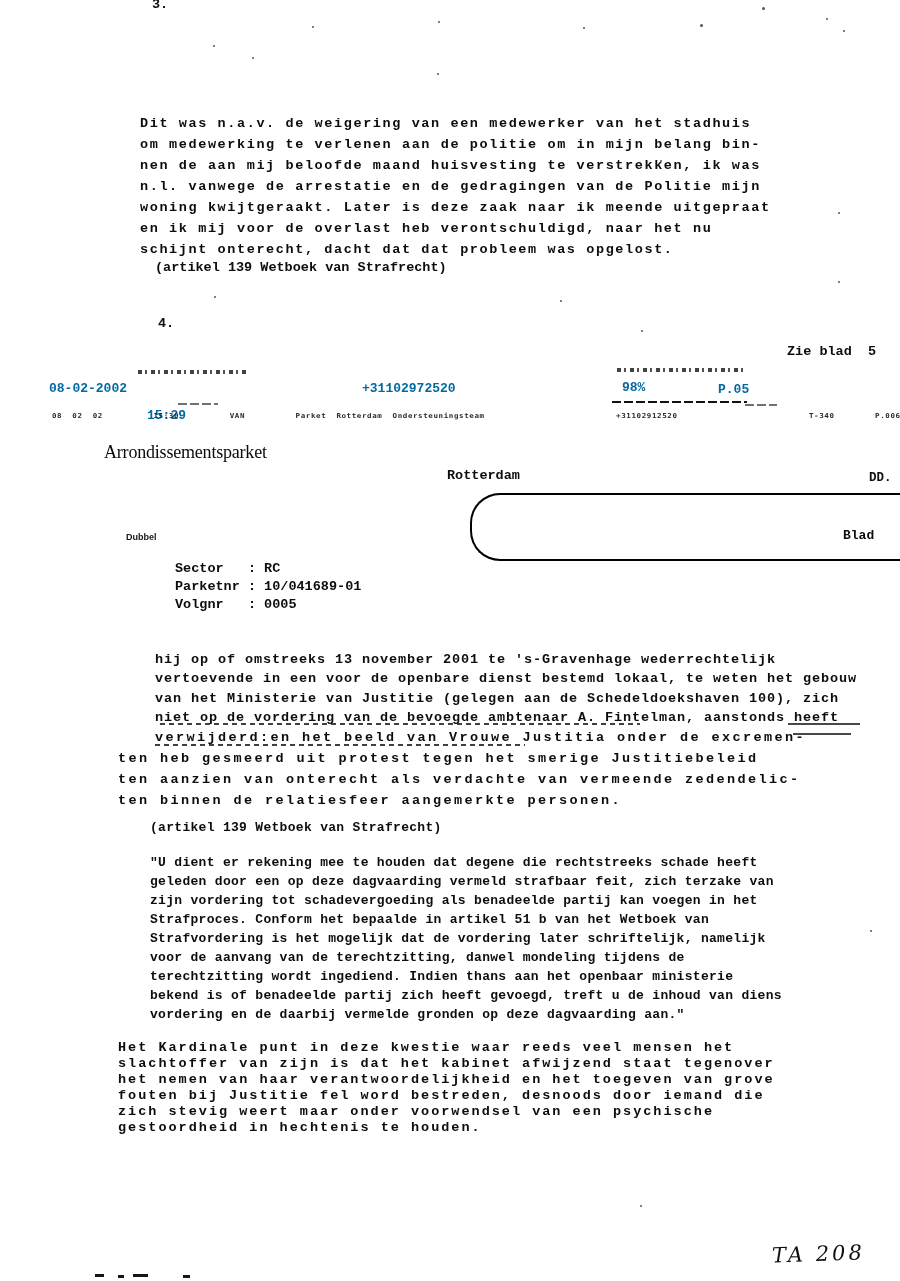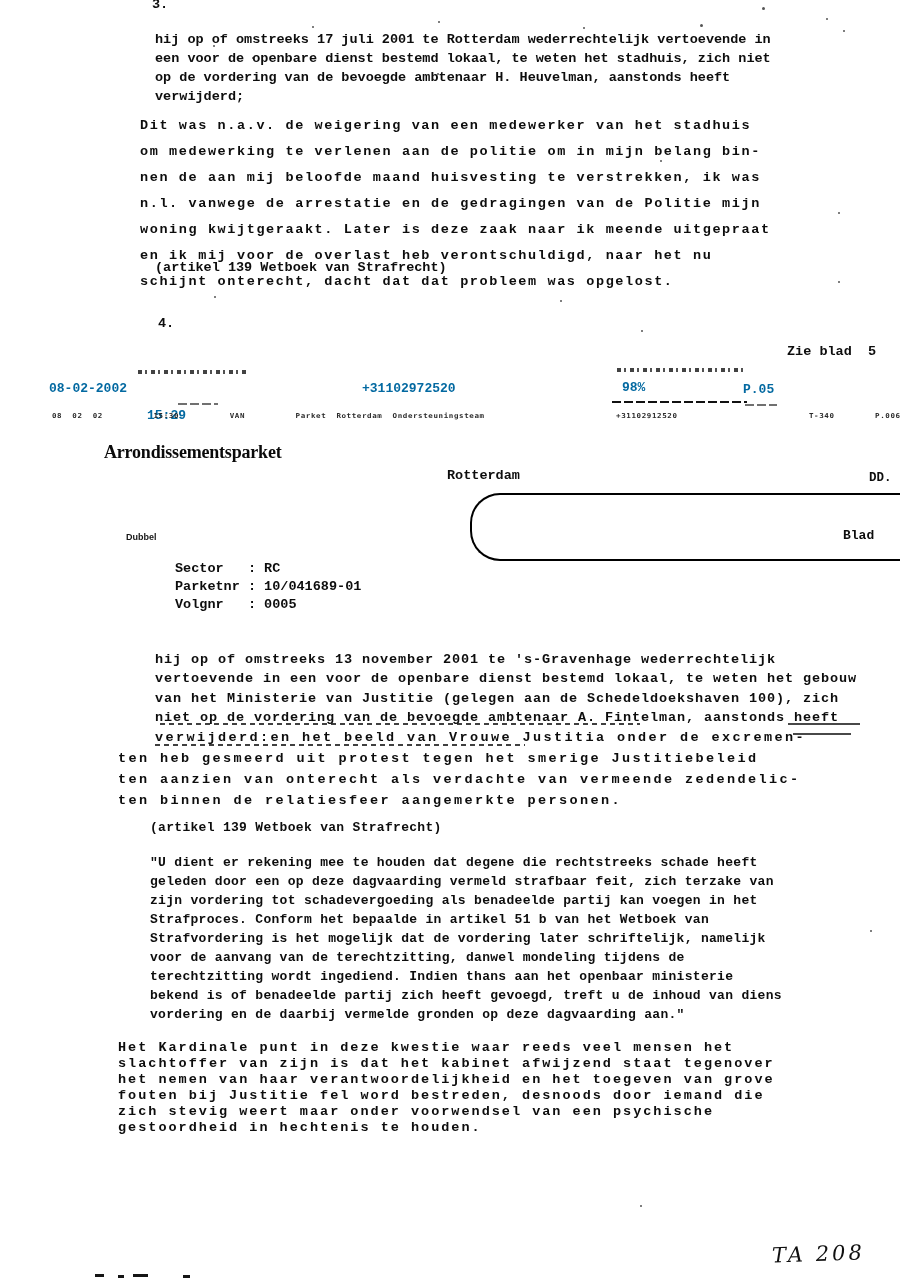--- a/index.html
+++ b/index.html
@@ -8,36 +8,36 @@
     background:#ffffff; overflow:hidden;
     font-family:"Liberation Mono","DejaVu Sans Mono",monospace;
     color:#0d0d0d;
   }
   .abs { position:absolute; }
   .mono {
     font-family:"Liberation Mono","DejaVu Sans Mono",monospace;
     font-size:13.5px; font-weight:700; line-height:19px;
     white-space:pre-wrap; color:#0d0d0d;
   }
-  .wide  { letter-spacing:1.6px; line-height:26px; }
+  .wide  { letter-spacing:1.6px; line-height:21px; }
   .wide2 { letter-spacing:2.4px; line-height:21px; }
   .midsp { letter-spacing:0.9px; line-height:19.4px; }
   .qsp   { letter-spacing:0.3px; line-height:19px; }
   .faxline {
     font-family:"Liberation Mono","DejaVu Sans Mono",monospace;
     font-size:13px; font-weight:700; white-space:pre; color:#0369a1;
   }
   .tinymeta {
     font-family:"DejaVu Sans Mono",monospace;
     font-size:7.5px; font-weight:700; letter-spacing:0.6px; word-spacing:5px;
     white-space:pre; color:#2a2a2a; filter:blur(0.35px); transform:scaleY(0.9);
   }
   .letterhead-title {
     font-family:"Liberation Serif","DejaVu Serif",serif;
-    font-size:18px; font-weight:700; letter-spacing:-0.2px; color:#0a0a0a;
+    font-size:18px; font-weight:400; letter-spacing:-0.2px; color:#0a0a0a;
   }
   .smalllabel {
     font-family:"Liberation Sans","DejaVu Sans",sans-serif;
     font-size:9px; font-weight:700; color:#161616; filter:blur(0.2px);
   }
   .tabbox {
     position:absolute; left:470px; top:493px; width:450px; height:64px;
     border:2.5px solid #000; border-right:none;
     border-radius:30px 0 0 30px; background:transparent;
   }
@@ -64,24 +64,20 @@
     filter:blur(0.2px);
   }
 </style>
 </head>
 <body>
 
 <div class="page">
 
   <div class="abs mono" style="left:152px; top:-5px;">3.</div>
 
-  <div class="abs mono" style="left:155px; top:30px;">hij op of omstreeks 17 juli 2001 te Rotterdam wederrechtelijk vertoevende in
-een voor de openbare dienst bestemd lokaal, te weten het stadhuis, zich niet
-op de vordering van de bevoegde ambtenaar H. Heuvelman, aanstonds heeft
-verwijderd;</div>
 
   <div class="abs mono wide" style="left:140px; top:113px;">Dit was n.a.v. de weigering van een medewerker van het stadhuis
 om medewerking te verlenen aan de politie om in mijn belang bin-
 nen de aan mij beloofde maand huisvesting te verstrekken, ik was
 n.l. vanwege de arrestatie en de gedragingen van de Politie mijn
 woning kwijtgeraakt. Later is deze zaak naar ik meende uitgepraat
 en ik mij voor de overlast heb verontschuldigd, naar het nu
 schijnt onterecht, dacht dat dat probleem was opgelost.</div>
 
   <div class="abs mono" style="left:155px; top:258px;">(artikel 139 Wetboek van Strafrecht)</div>
@@ -89,21 +85,21 @@
   <div class="abs mono" style="left:158px; top:314px;">4.</div>
 
   <div class="abs mono" style="left:787px; top:342px;">Zie blad  5</div>
 
   <div class="smudgebar" style="left:138px; top:370px; width:110px;"></div>
   <div class="smudgebar" style="left:617px; top:368px; width:130px;"></div>
   <div class="abs faxline" style="left:49px; top:381px;">08-02-2002</div>
   <div class="abs faxline" style="left:147px; top:381px;margin-top:27px;">15:29</div>
   <div class="abs faxline" style="left:362px; top:381px;">+31102972520</div>
   <div class="abs faxline" style="left:622px; top:380px;">98%</div>
-  <div class="abs faxline" style="left:743px; top:382px;">P.05</div>
+  <div class="abs faxline" style="left:718px; top:382px;">P.05</div>
   <div class="dashline" style="left:612px; top:401px; width:135px;"></div>
   <div class="dashline" style="left:178px; top:403px; width:40px; opacity:.6;"></div>
   <div class="dashline" style="left:745px; top:404px; width:32px; opacity:.6;"></div>
 
   <div class="abs tinymeta" style="left:52px; top:411px; width:820px;">08 02 02     15:30     VAN     Parket Rotterdam Ondersteuningsteam             +31102912520             T-340    P.006/008    F-823</div>
 
   <div class="abs letterhead-title" style="left:104px; top:442px;">Arrondissementsparket</div>
   <div class="abs mono" style="left:403px; top:466px;padding-left:44px;">Rotterdam</div>
   <div class="abs mono" style="left:869px; top:469px; font-size:12.5px;">DD.</div>
 

